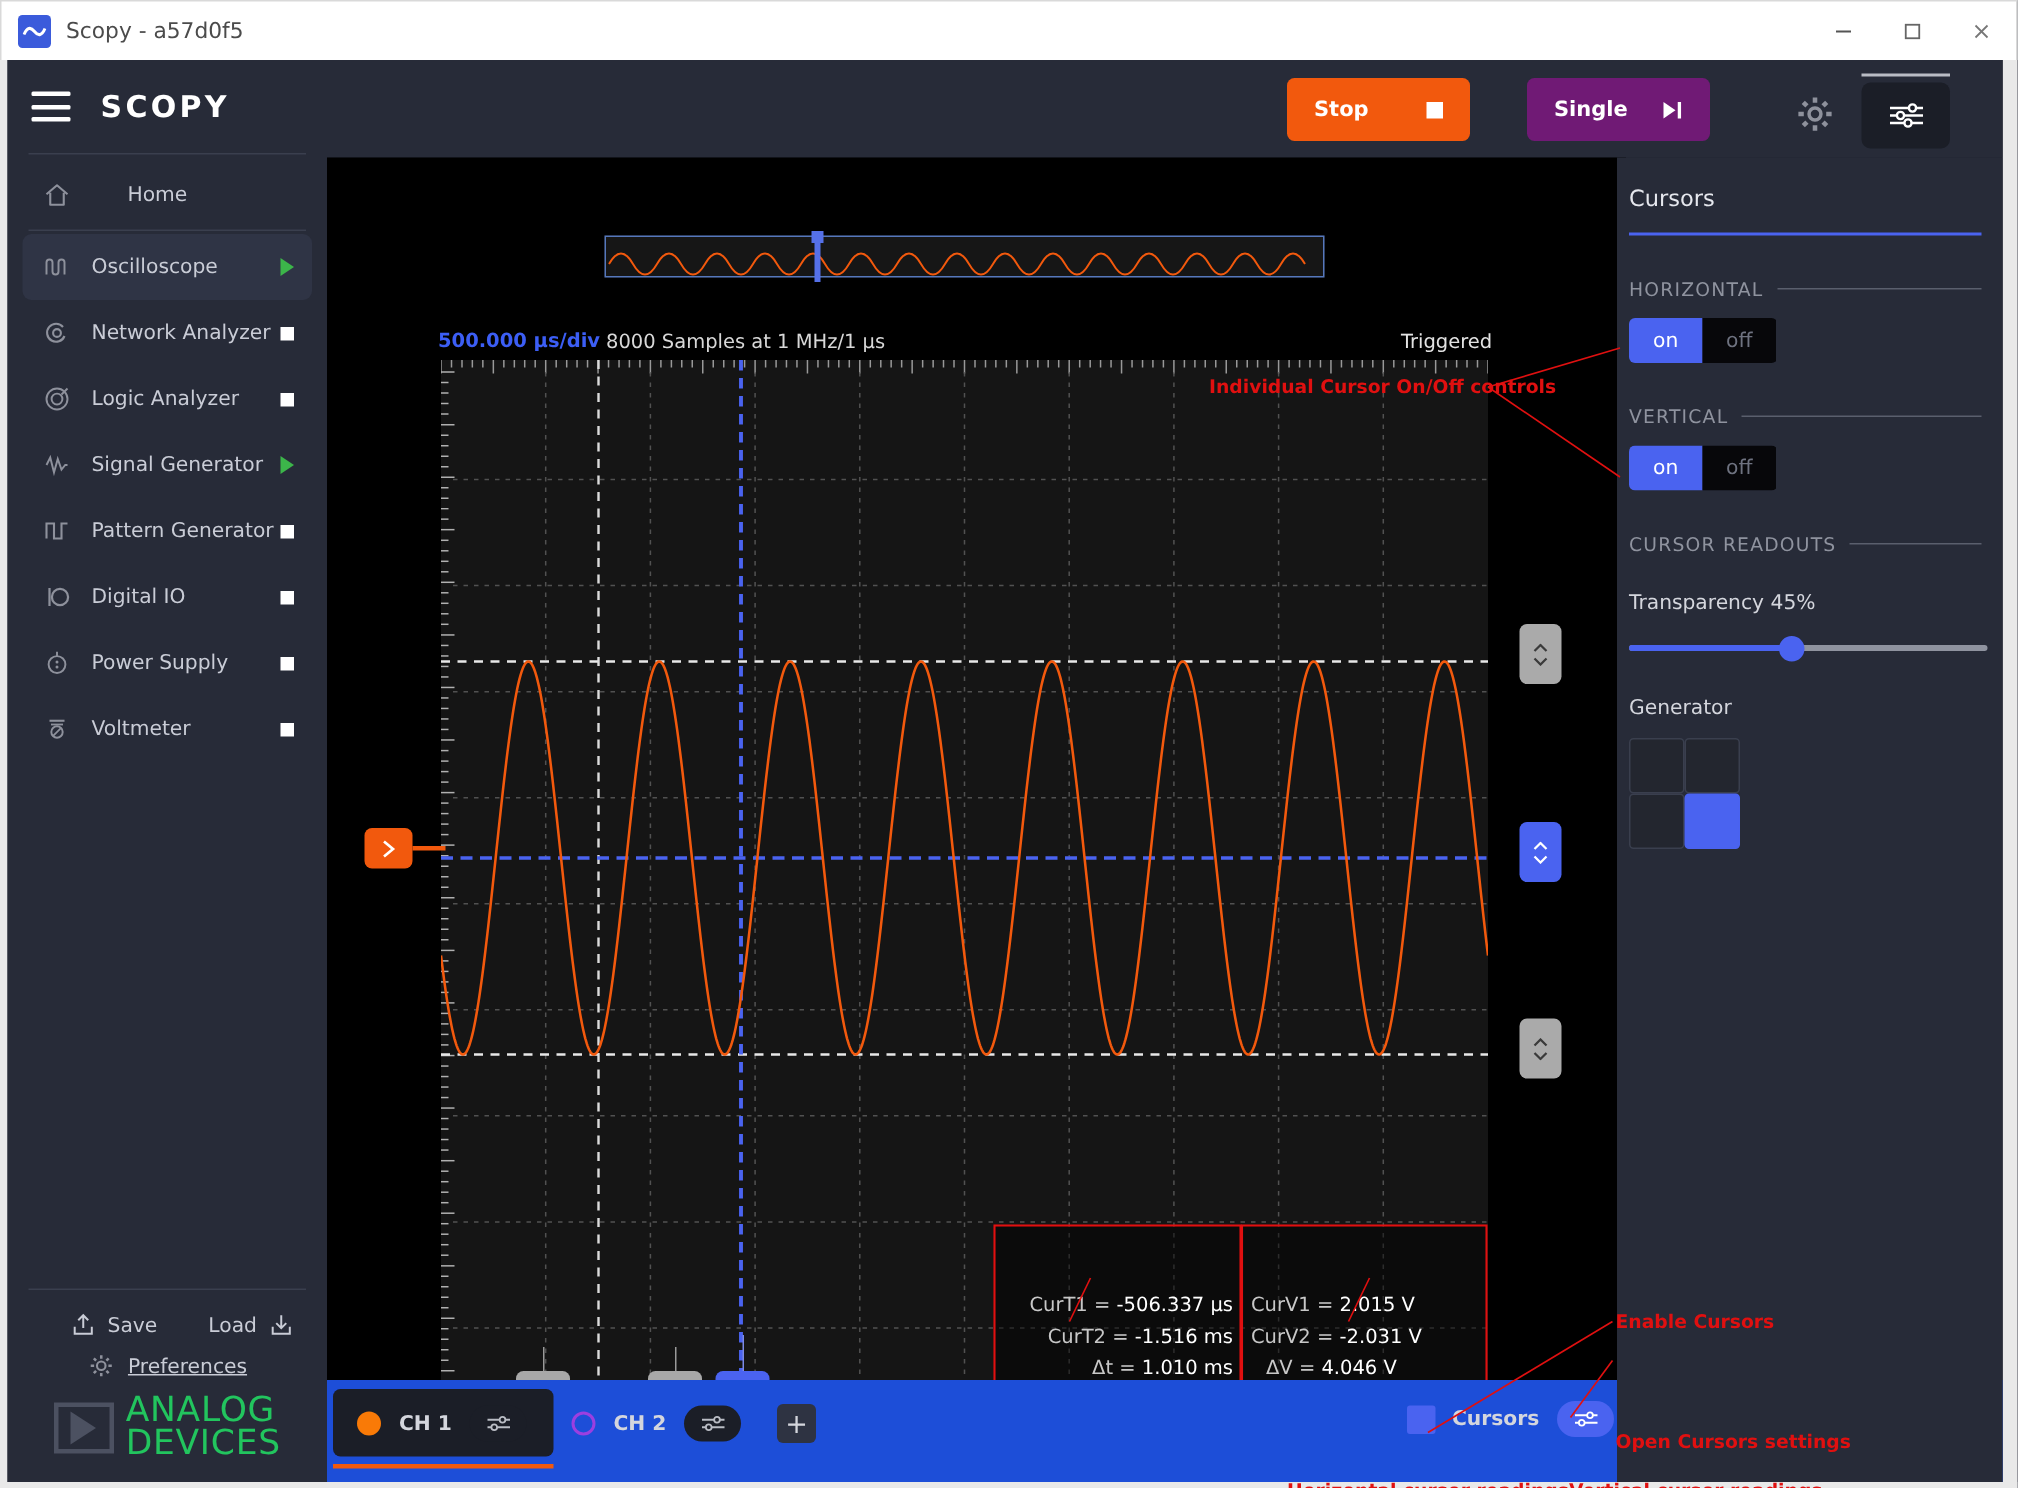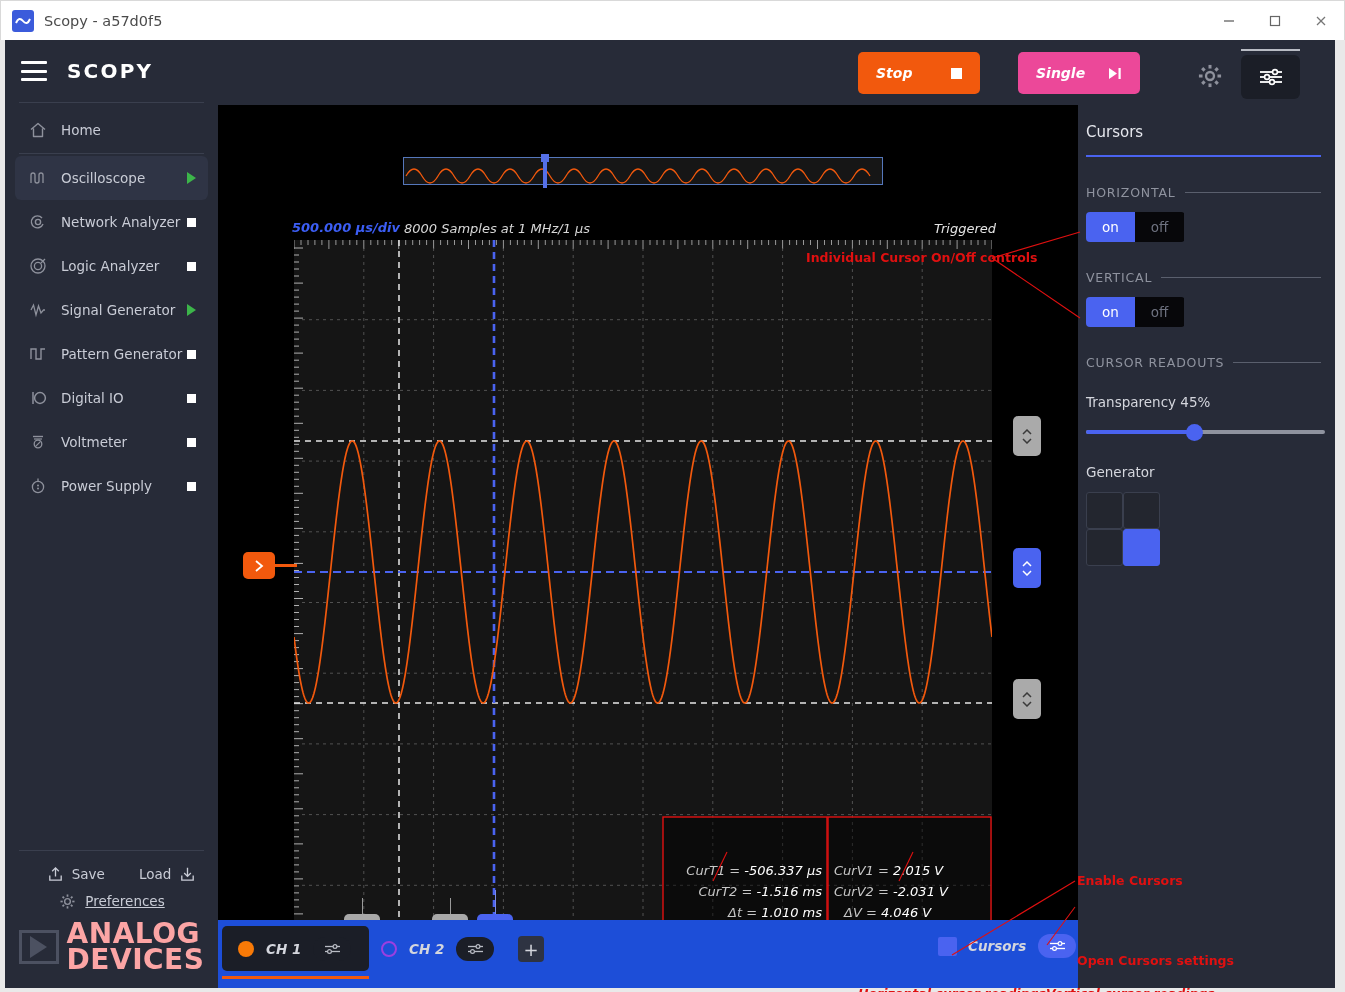--- a/index.html
+++ b/index.html
@@ -73,33 +73,33 @@
   .sb-btn { display: flex; align-items: center; gap: 7px; color: #c9ccd6; font-size: 13.5px; cursor: pointer; }
   .sb-center { display: flex; align-items: center; justify-content: center; gap: 8px; margin-bottom: 10px; color: #c9ccd6; font-size: 13.5px; cursor: pointer; text-decoration: underline; }
   .ad-logo { display: flex; align-items: center; justify-content: center; gap: 8px; padding-bottom: 14px; }
   .ad-tri {
     width: 40px; height: 34px; border: 3px solid #4c5161; display: flex; align-items: center; justify-content: center;
   }
   .ad-tri:after {
     content: ""; width: 0; height: 0; border-left: 17px solid #4c5161;
     border-top: 11px solid transparent; border-bottom: 11px solid transparent;
   }
-  .ad-text { line-height: 0.95; color: #fca5a5; font-size: 28px; font-weight: bold; letter-spacing: 0.5px; }
-
-  
-  #main { position: absolute; left: 218px; top: 0; width: 1117px; height: 948px; background: #20242f; font-style: italic; }
+  .ad-text { line-height: 0.95; color: #22c55e; font-size: 23px; font-weight: normal; letter-spacing: 0.5px; }
+
+  
+  #main { position: absolute; left: 218px; top: 0; width: 1117px; height: 948px; background: #20242f; }
 
   
   #toptoolbar { position: absolute; left: 0; top: 0; width: 1117px; height: 65px; background: #272b38; }
   .run-btn {
     position: absolute; top: 12px; height: 42px; border-radius: 5px;
     display: flex; align-items: center; cursor: pointer;
   }
   #stop-btn { left: 640px; width: 122px; background: #f2590d; }
-  #single-btn { left: 800px; width: 122px; background: #ec4899; }
+  #single-btn { left: 800px; width: 122px; background: #701a75; }
   .run-label { color: #ffffff; font-weight: bold; font-size: 14px; margin-left: 18px; }
   .run-glyph { margin-left: auto; margin-right: 18px; color: #ffffff; display: flex; align-items: center; }
   .sq-icon { width: 11px; height: 11px; background: #ffffff; }
   #gear-btn { position: absolute; left: 978px; top: 22px; width: 28px; height: 28px; cursor: pointer; }
   #settings-tab {
     position: absolute; left: 1023px; top: 15px; width: 59px; height: 44px;
     background: #1b1e27; border-radius: 6px; display: flex; align-items: center; justify-content: center; cursor: pointer;
   }
   #settings-tab-line { position: absolute; left: 1023px; top: 9px; width: 59px; height: 2px; background: #b9bcc4; }
 
@@ -268,21 +268,21 @@
       <div class="logo-row">
         <div class="hamburger">
             <i></i>
             <i></i>
             <i></i>
           </div>
         <div class="logo-text">SCOPY</div>
       </div>
       <div class="divider"></div>
 
-      <div class="nav-item" style="height:46px;margin-top:4px;">
+      <div class="nav-item" style="height:46px;margin-top:4px;gap:24px;">
         <span class="nav-icon">
           <svg width="20" height="20" viewBox="0 0 20 20">
               <path d="M3 9.5 L10 3.5 L17 9.5 M5.5 8.5 V16.5 H14.5 V8.5" stroke="#8e919c" stroke-width="1.4" fill="none" stroke-linejoin="round"></path>
             </svg>
         </span>
         <span class="nav-label">Home</span>
       </div>
       <div class="divider"></div>
 
       <div class="nav">
@@ -352,50 +352,50 @@
         </div>
 
         <div class="nav-item">
           <span class="nav-icon">
             <svg width="20" height="20" viewBox="0 0 20 20">
                 <line x1="5" y1="4" x2="5" y2="16" stroke="#8e919c" stroke-width="1.5"></line>
                 <circle cx="12" cy="10" r="5.4" stroke="#8e919c" stroke-width="1.5" fill="none"></circle>
               </svg>
           </span>
           <span class="nav-label">Digital IO</span>
+          <span class="nav-mark">
+              <span class="mark-sq"></span>
+            </span>
+        </div>
+
+        <div class="nav-item">
+          <span class="nav-icon">
+            <svg width="20" height="20" viewBox="0 0 20 20">
+                <circle cx="10" cy="11" r="5.6" stroke="#8e919c" stroke-width="1.3" fill="none"></circle>
+                <line x1="10" y1="2.5" x2="10" y2="6" stroke="#8e919c" stroke-width="1.3"></line>
+                <circle cx="10" cy="9.4" r="1" fill="#8e919c"></circle>
+                <circle cx="10" cy="12.6" r="1" fill="#8e919c"></circle>
+              </svg>
+          </span>
+          <span class="nav-label">Power Supply</span>
           <span class="nav-mark">
               <span class="mark-sq"></span>
             </span>
         </div>
 
         <div class="nav-item">
           <span class="nav-icon">
             <svg width="20" height="20" viewBox="0 0 20 20">
                 <line x1="5" y1="4.5" x2="15" y2="4.5" stroke="#8e919c" stroke-width="1.4"></line>
                 <line x1="6" y1="7" x2="14" y2="7" stroke="#8e919c" stroke-width="1.2"></line>
                 <circle cx="10" cy="12" r="3.8" stroke="#8e919c" stroke-width="1.3" fill="none"></circle>
                 <line x1="7.4" y1="14.6" x2="12.6" y2="9.4" stroke="#8e919c" stroke-width="1.2"></line>
               </svg>
           </span>
           <span class="nav-label">Voltmeter</span>
-          <span class="nav-mark">
-              <span class="mark-sq"></span>
-            </span>
-        </div>
-
-        <div class="nav-item">
-          <span class="nav-icon">
-            <svg width="20" height="20" viewBox="0 0 20 20">
-                <circle cx="10" cy="11" r="5.6" stroke="#8e919c" stroke-width="1.3" fill="none"></circle>
-                <line x1="10" y1="2.5" x2="10" y2="6" stroke="#8e919c" stroke-width="1.3"></line>
-                <circle cx="10" cy="9.4" r="1" fill="#8e919c"></circle>
-                <circle cx="10" cy="12.6" r="1" fill="#8e919c"></circle>
-              </svg>
-          </span>
-          <span class="nav-label">Power Supply</span>
           <span class="nav-mark">
               <span class="mark-sq"></span>
             </span>
         </div>
       </div>
 
       <div class="sidebar-bottom">
         <div class="sb-divider"></div>
         <div class="sb-row">
           <div class="sb-btn">

